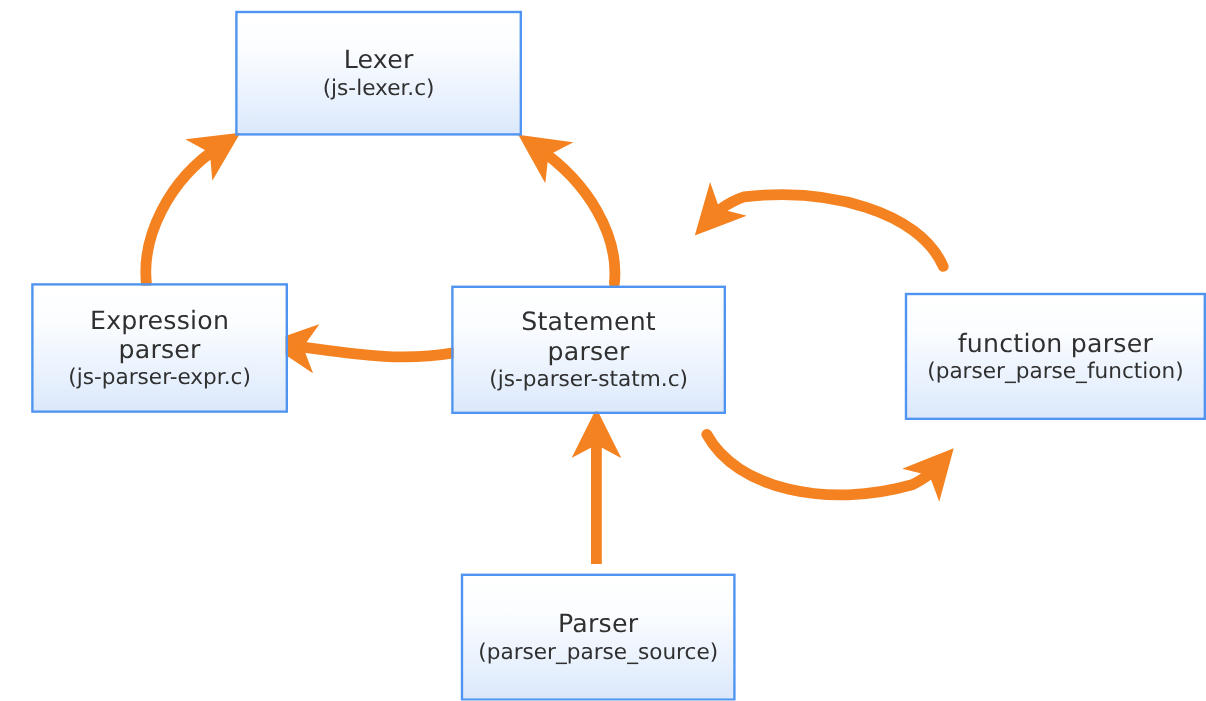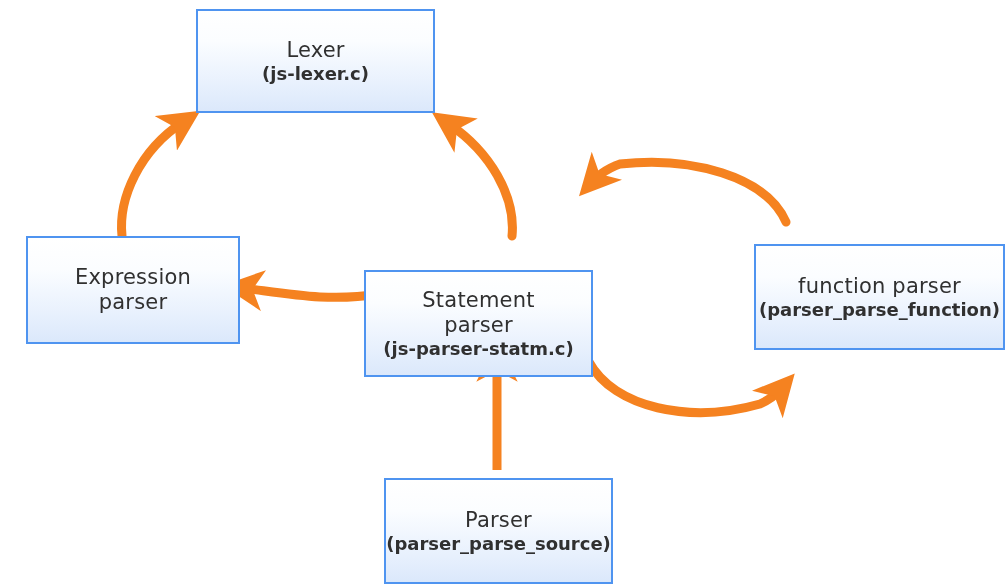--- a/index.html
+++ b/index.html
@@ -41,26 +41,25 @@
   }
   .node .title {
     font-size: 21px;
     letter-spacing: 0.2px;
     color: #303030;
   }
   .node .subtitle {
     font-size: 18px;
     letter-spacing: 0px;
     color: #303030;
-    font-weight: bold;
   }
   
   #node-lexer      { left: 196px; top: 9px;   width: 239px; height: 104px; }
   #node-expression { left: 26px;   top: 236px; width: 214px; height: 108px; }
-  #node-statement  { left: 364px; top: 238px; width: 229px; height: 107px; margin-top: 32px; }
+  #node-statement  { left: 376px; top: 238px; width: 229px; height: 107px; }
   #node-function   { left: 754px; top: 244px; width: 251px; height: 106px; }
   #node-parser     { left: 384px; top: 478px; width: 229px; height: 106px; }
 </style>
 </head>
 <body>
 
 <div id="canvas">
 
   <svg class="arrow-layer" viewBox="0 0 1005 584" width="1005" height="584" xmlns="http://www.w3.org/2000/svg">
     <defs>
@@ -95,20 +94,21 @@
   </svg>
 
   <div class="node" id="node-lexer">
     <span class="title">Lexer</span>
     <span class="subtitle">(js-lexer.c)</span>
   </div>
 
   <div class="node" id="node-expression">
     <span class="title">Expression</span>
     <span class="title">parser</span>
+    <span class="subtitle">(js-parser-expr.c)</span>
   </div>
 
   <div class="node" id="node-statement">
     <span class="title">Statement</span>
     <span class="title">parser</span>
     <span class="subtitle">(js-parser-statm.c)</span>
   </div>
 
   <div class="node" id="node-function">
     <span class="title">function parser</span>

